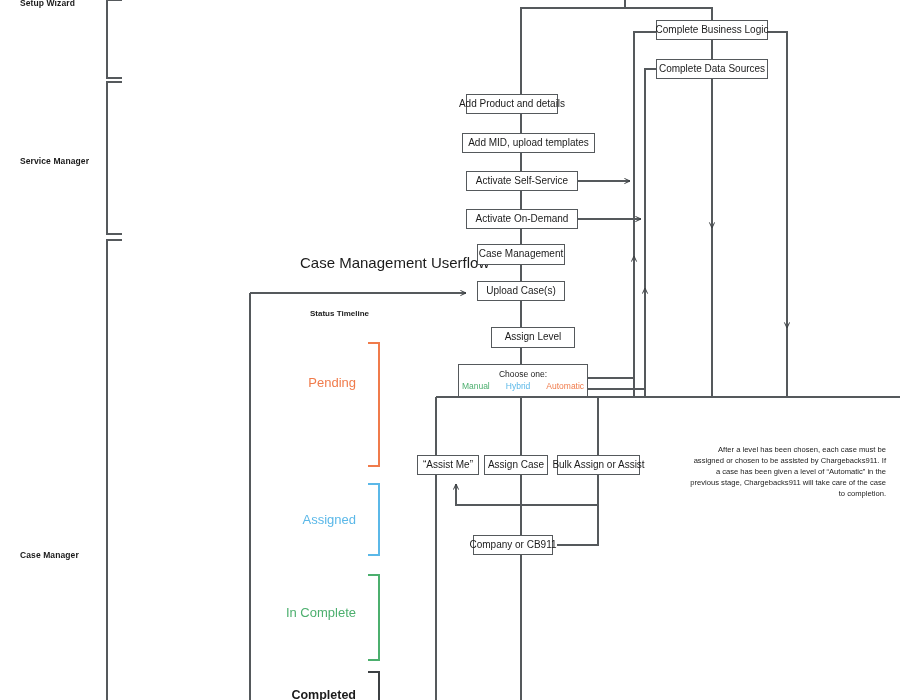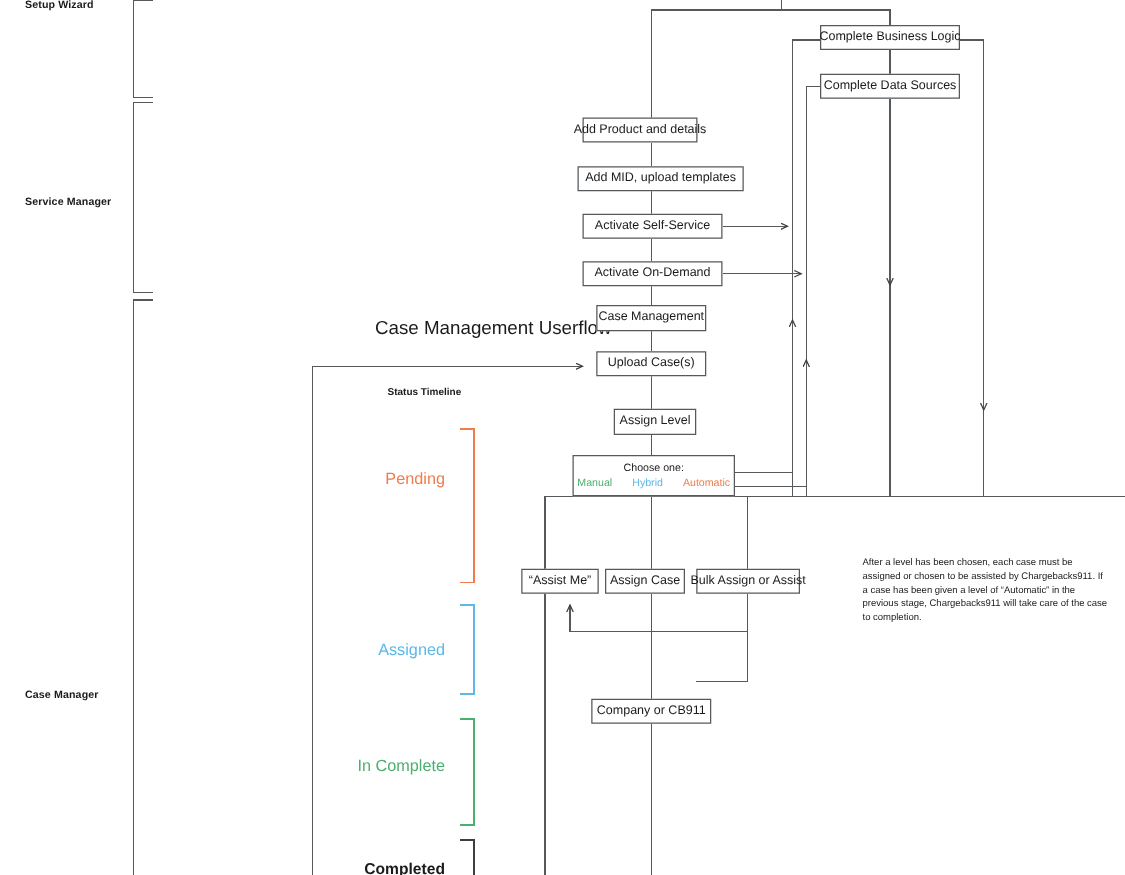--- a/index.html
+++ b/index.html
@@ -218,36 +218,36 @@
 
   <div class="node" style="left:656px; top:20px; width:112px; height:20px;">Complete Business Logic</div>
   <div class="node" style="left:656px; top:59px; width:112px; height:20px;">Complete Data Sources</div>
 
   <div class="node" style="left:466px; top:94px; width:92px; height:20px;text-align:center;">Add Product and details</div>
   <div class="node" style="left:462px; top:133px; width:133px; height:20px;">Add MID, upload templates</div>
   <div class="node" style="left:466px; top:171px; width:112px; height:20px;">Activate Self-Service</div>
   <div class="node" style="left:466px; top:209px; width:112px; height:20px;text-align:right;">Activate On-Demand</div>
   <div class="node" style="left:477px; top:244px; width:88px; height:21px;">Case Management</div>
   <div class="node" style="left:477px; top:281px; width:88px; height:20px;">Upload Case(s)</div>
-  <div class="node" style="left:491px; top:327px; width:66px; height:21px;">Assign Level</div>
+  <div class="node" style="left:491px; top:327px; width:84px; height:21px;">Assign Level</div>
 
   <div class="choose-box" style="left:458px; top:364px; width:130px; height:33px;">
     <div class="choose-title">Choose one:</div>
     <div class="choose-opts">
       <span class="opt-manual">Manual</span>
       <span class="opt-hybrid">Hybrid</span>
       <span class="opt-automatic">Automatic</span>
     </div>
   </div>
 
   <div class="node" style="left:417px; top:455px; width:62px; height:20px;">“Assist Me”</div>
   <div class="node" style="left:484px; top:455px; width:64px; height:20px;">Assign Case</div>
   <div class="node" style="left:557px; top:455px; width:83px; height:20px;">Bulk Assign or Assist</div>
-  <div class="node" style="left:473px; top:559px; width:96px; height:20px;">Company or CB911</div>
+  <div class="node" style="left:473px; top:535px; width:80px; height:20px;">Company or CB911</div>
 
   <div class="status-label st-pending" style="left:266px; top:375px; width:90px;">Pending</div>
   <div class="status-label st-assigned" style="left:266px; top:512px; width:90px;">Assigned</div>
   <div class="status-label st-inprogress" style="left:250px; top:605px; width:106px;">In Complete</div>
   <div class="status-label st-completed" style="left:250px; top:688px; width:106px;">Completed</div>
 
-  <div class="note" style="left:690px; top:444px; width:196px;">After a level has been chosen, each case must be assigned or chosen to be assisted by Chargebacks911. If a case has been given a level of “Automatic” in the previous stage, Chargebacks911 will take care of the case to completion.</div>
+  <div class="note" style="left:690px; top:444px; width:196px;text-align:right;">After a level has been chosen, each case must be assigned or chosen to be assisted by Chargebacks911. If a case has been given a level of “Automatic” in the previous stage, Chargebacks911 will take care of the case to completion.</div>
 
 </div>
 
 </body></html>

